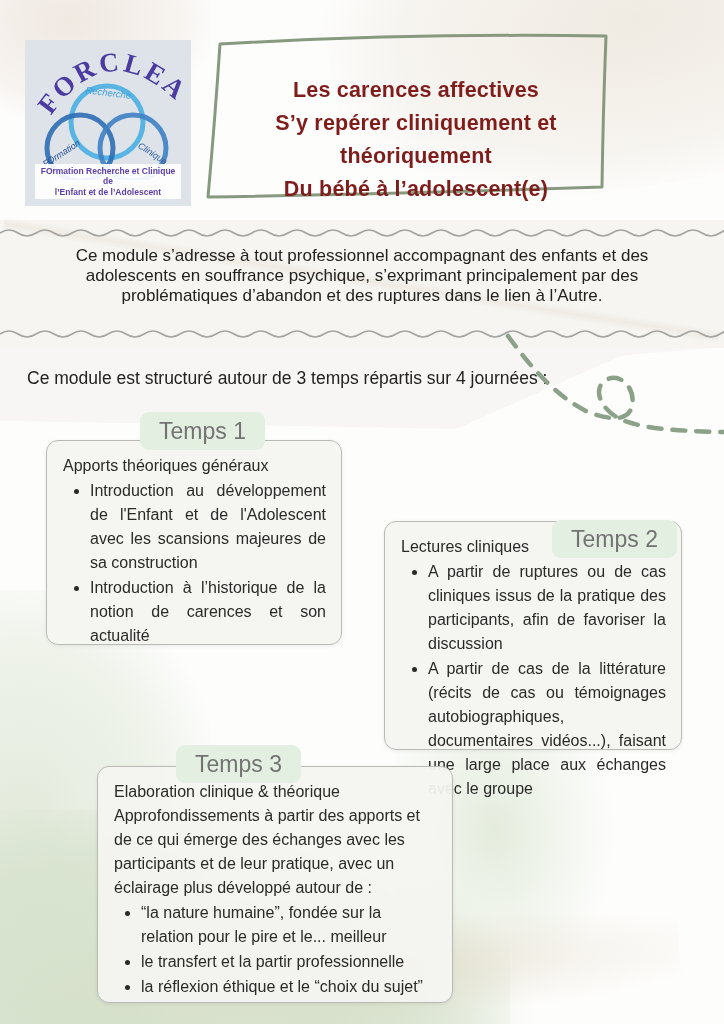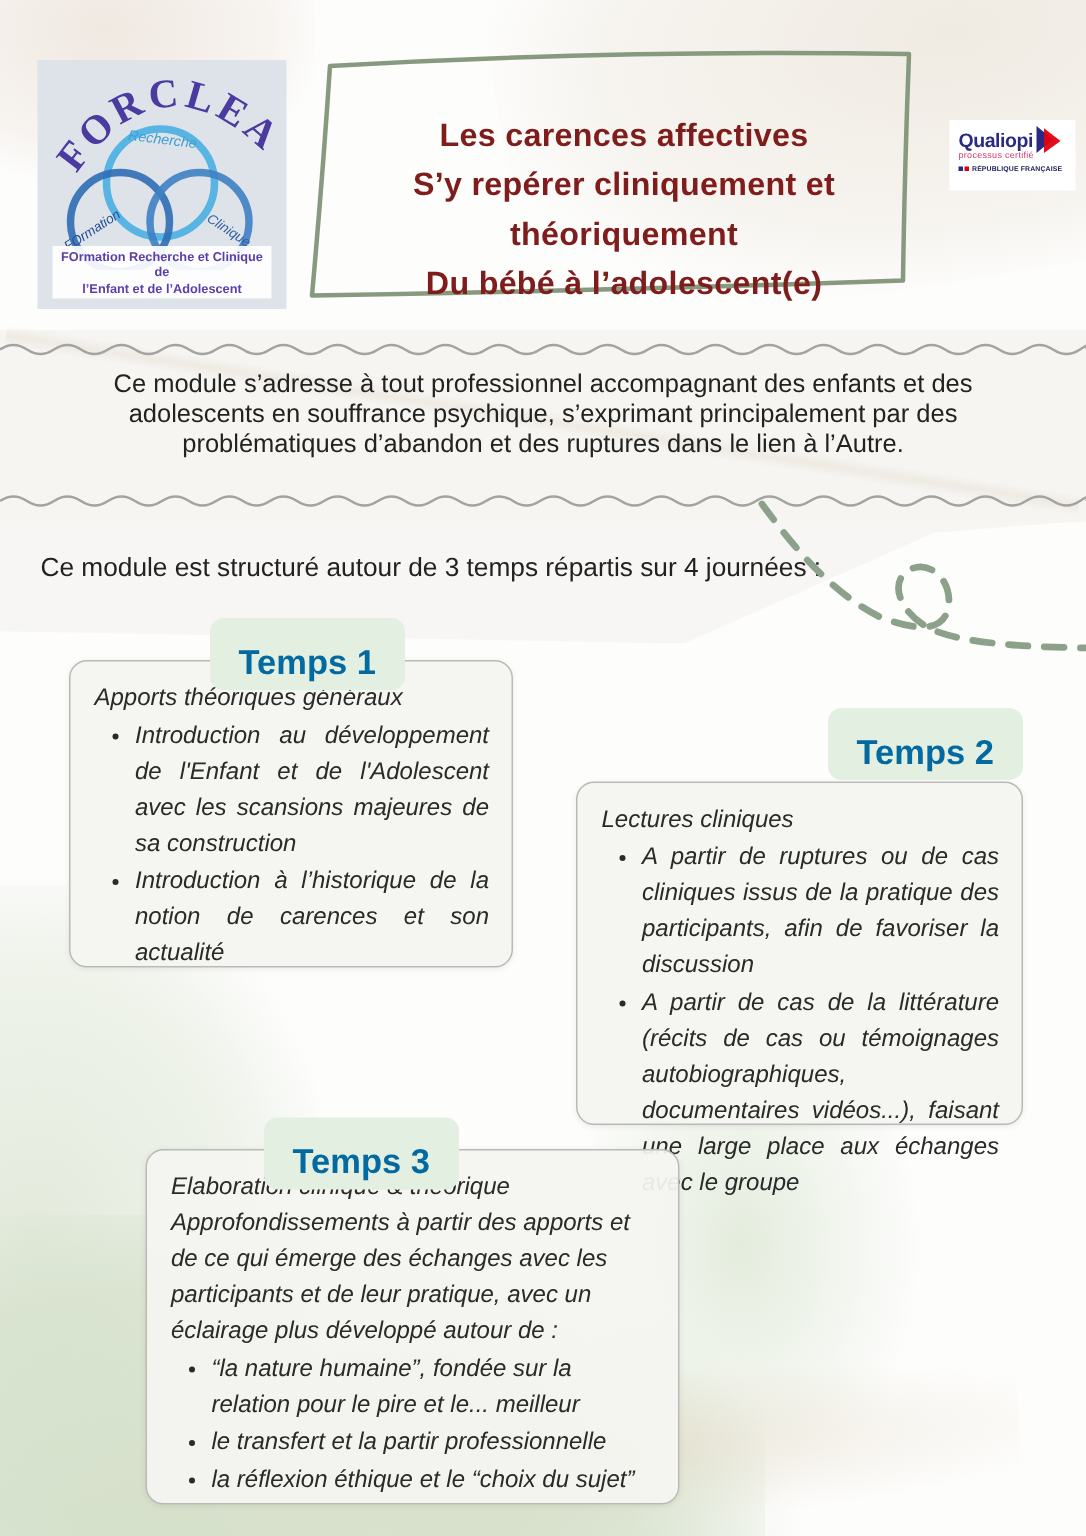--- a/index.html
+++ b/index.html
@@ -58,32 +58,32 @@
   .wavy{position:absolute;left:0;width:724px;height:14px;}
   .wavy1{top:226px;}
   .wavy2{top:327px;}
   
   .intro-par{position:absolute;left:32px;top:246px;width:660px;text-align:center;
     font-size:17px;line-height:20px;color:#222220;}
   .structure-line{position:absolute;left:27px;top:368px;font-size:17.5px;color:#222220;}
   
   .doodle{position:absolute;left:470px;top:328px;}
   
-  .pill{position:absolute;background:#e3efe0;border-radius:9px;color:#0369a1;
-    font-size:23px;padding:16px 19px 5px;z-index:3;font-weight:bold;}
+  .pill{position:absolute;background:#e3efe0;border-radius:9px;color:#737373;
+    font-size:23px;padding:6px 19px 5px;z-index:3;}
   .tbox{position:absolute;background:rgba(244,244,241,0.94);border:1.5px solid #b9b9b5;
     border-radius:12px;box-sizing:border-box;z-index:2;
     box-shadow:0 1px 4px rgba(0,0,0,0.07);padding:13px 15px 10px 16px;
-    font-size:16px;line-height:24px;color:#2a2a28;font-style:italic;}
+    font-size:16px;line-height:24px;color:#2a2a28;}
   .tbox ul{margin:1px 0 0;padding-left:27px;}
   .tbox li{margin:0 0 1px;}
   .tbox.justify li{text-align:justify;}
   .pill1{left:140px;top:412px;}
   .box1{left:46px;top:440px;width:296px;height:205px;}
-  .pill2{left:552px;top:472px;}
+  .pill2{left:552px;top:520px;}
   .box2{left:384px;top:521px;width:298px;height:229px;}
   .pill3{left:176px;top:745px;}
   .box3{left:97px;top:766px;width:356px;height:237px;}
 </style>
 </head>
 <body>
 
 <div class="page">
 
   <div class="wash wash-top-left"></div>
@@ -121,35 +121,20 @@
 
   <svg class="title-frame" width="432" height="182" viewBox="0 0 432 182">
     <path d="M22,20 Q215,9 408,12 Q405,90 404,163 Q205,170 10,173 Q17,95 22,20 Z" fill="none" stroke="#87997f" stroke-width="3" stroke-linejoin="round"></path>
   </svg>
   <div class="title-text">
     <div>Les carences affectives</div>
     <div>S’y repérer cliniquement et théoriquement</div>
     <div>Du bébé à l’adolescent(e)</div>
   </div>
 
-  <div class="qualiopi">
-    <div class="q-row">
-      <span class="q-brand">Qualiopi</span>
-      <svg class="q-chevrons" width="18" height="18" viewBox="0 0 18 18">
-        <path d="M1,0 L12,9 L1,18 Z" fill="#2a2a85"></path>
-        <path d="M6,1.5 L17,10 L6,18 Z" fill="#e1000f" opacity="0.95"></path>
-      </svg>
-    </div>
-    <div class="q-sub">processus certifié</div>
-    <div class="q-rf">
-      <span class="sq sq-b"></span>
-      <span class="sq sq-r"></span>
-      <span class="q-rf-label">RÉPUBLIQUE FRANÇAISE</span>
-    </div>
-  </div>
 
   <svg class="wavy wavy1" viewBox="0 0 724 14">
     <path d="M0 7 Q9 1 18 7 T36 7 T54 7 T72 7 T90 7 T108 7 T126 7 T144 7 T162 7 T180 7 T198 7 T216 7 T234 7 T252 7 T270 7 T288 7 T306 7 T324 7 T342 7 T360 7 T378 7 T396 7 T414 7 T432 7 T450 7 T468 7 T486 7 T504 7 T522 7 T540 7 T558 7 T576 7 T594 7 T612 7 T630 7 T648 7 T666 7 T684 7 T702 7 T720 7 T724 7" fill="none" stroke="#a3a3a1" stroke-width="1.6"></path>
   </svg>
   <div class="intro-par">Ce module s’adresse à tout professionnel accompagnant des enfants et des adolescents en souffrance psychique, s’exprimant principalement par des problématiques d’abandon et des ruptures dans le lien à l’Autre.</div>
   <svg class="wavy wavy2" viewBox="0 0 724 14">
     <path d="M0 7 Q9 1 18 7 T36 7 T54 7 T72 7 T90 7 T108 7 T126 7 T144 7 T162 7 T180 7 T198 7 T216 7 T234 7 T252 7 T270 7 T288 7 T306 7 T324 7 T342 7 T360 7 T378 7 T396 7 T414 7 T432 7 T450 7 T468 7 T486 7 T504 7 T522 7 T540 7 T558 7 T576 7 T594 7 T612 7 T630 7 T648 7 T666 7 T684 7 T702 7 T720 7 T724 7" fill="none" stroke="#a3a3a1" stroke-width="1.6"></path>
   </svg>
 
   <div class="structure-line">Ce module est structuré autour de 3 temps répartis  sur 4 journées :</div>

